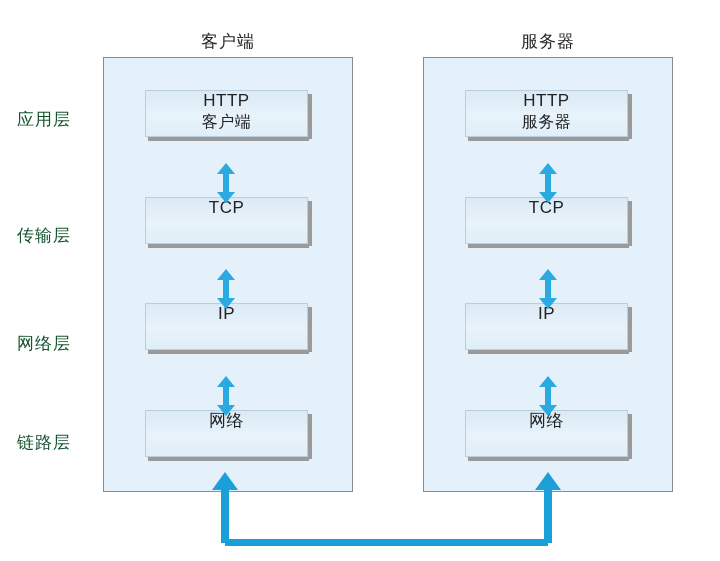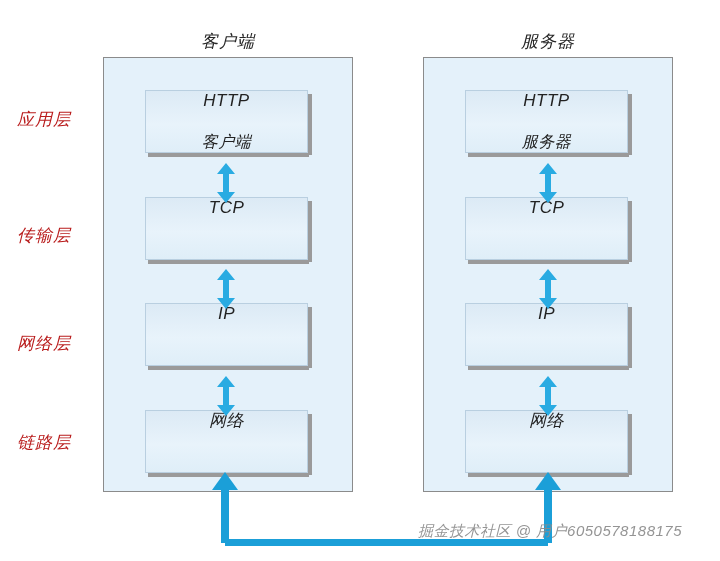--- a/index.html
+++ b/index.html
@@ -7,21 +7,20 @@
     padding: 0;
     background: #ffffff;
   }
   #canvas {
     position: relative;
     width: 720px;
     height: 561px;
     background: #ffffff;
     font-family: "Liberation Sans", "DejaVu Sans", sans-serif;
     overflow: hidden;
-    font-style: italic;
   }
 
   
   .col-title {
     position: absolute;
     width: 250px;
     text-align: center;
     font-size: 17px;
     color: #262626;
     letter-spacing: 1px;
@@ -41,37 +40,37 @@
     box-sizing: border-box;
   }
   #host-client { left: 103px; }
   #host-server { left: 423px; }
 
   
   .layer-label {
     position: absolute;
     left: 17px;
     font-size: 17px;
-    color: #b91c1c;
+    color: #14532d;
     letter-spacing: 1px;
     white-space: nowrap;
   }
 
   
   .proto-box {
     position: absolute;
     width: 163px;
-    height: 63px;
+    height: 47px;
     box-sizing: border-box;
     background: linear-gradient(to bottom, #dceaf5 0%, #e8f3fb 55%, #dfeef8 100%);
     border: 1px solid #b9cfe0;
     display: flex;
     flex-direction: column;
     align-items: center;
-    justify-content: space-between;
+    justify-content: flex-start;
     line-height: 1.22;
     font-size: 17px;
     color: #222222;
     letter-spacing: 0.5px;
   }
   .proto-box::after {     
     content: "";
     position: absolute;
     left: 2px;
     bottom: -5px;
@@ -202,15 +201,14 @@
       <rect x="21" y="18" width="8" height="55" fill="#1b9fd8"></rect>
 
       <path d="M25 2 L38 20 L12 20 Z" fill="#1b9fd8"></path>
 
       <rect x="344" y="18" width="8" height="55" fill="#1b9fd8"></rect>
 
       <path d="M348 2 L361 20 L335 20 Z" fill="#1b9fd8"></path>
     </svg>
   </div>
 
-  <div id="watermark">掘金技术社区 @ 用户6050578188175</div>
 
 </div>
 
 </body></html>

